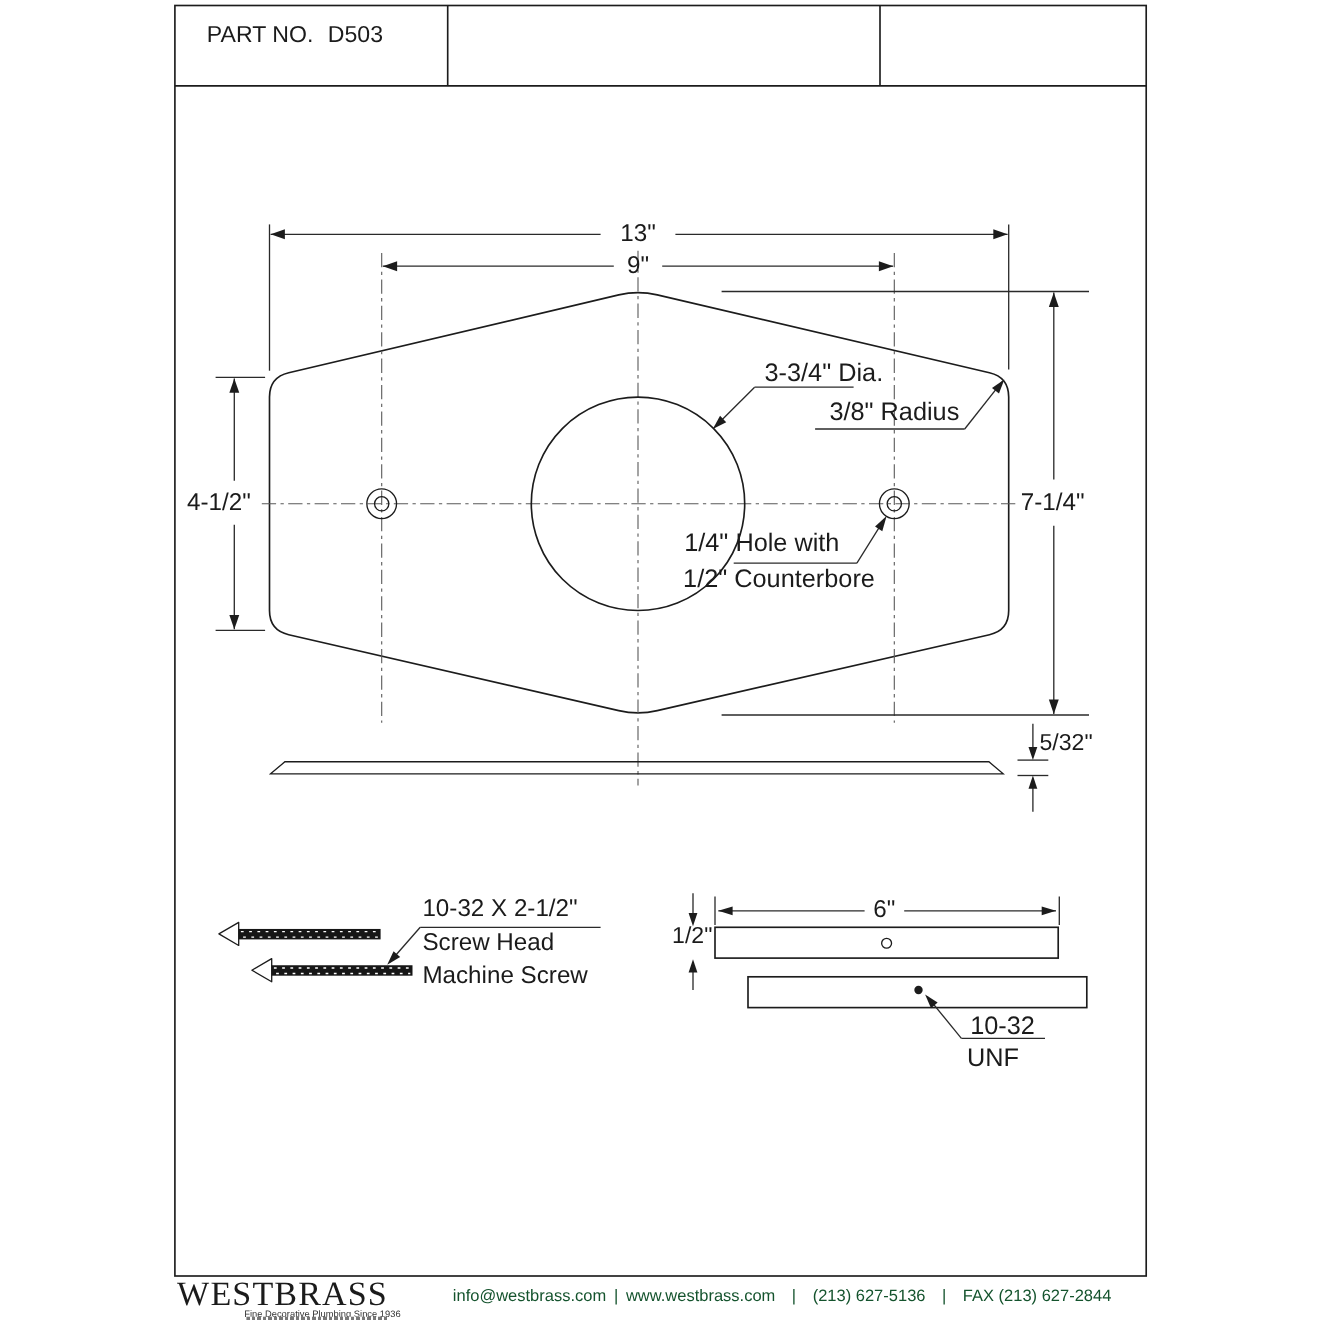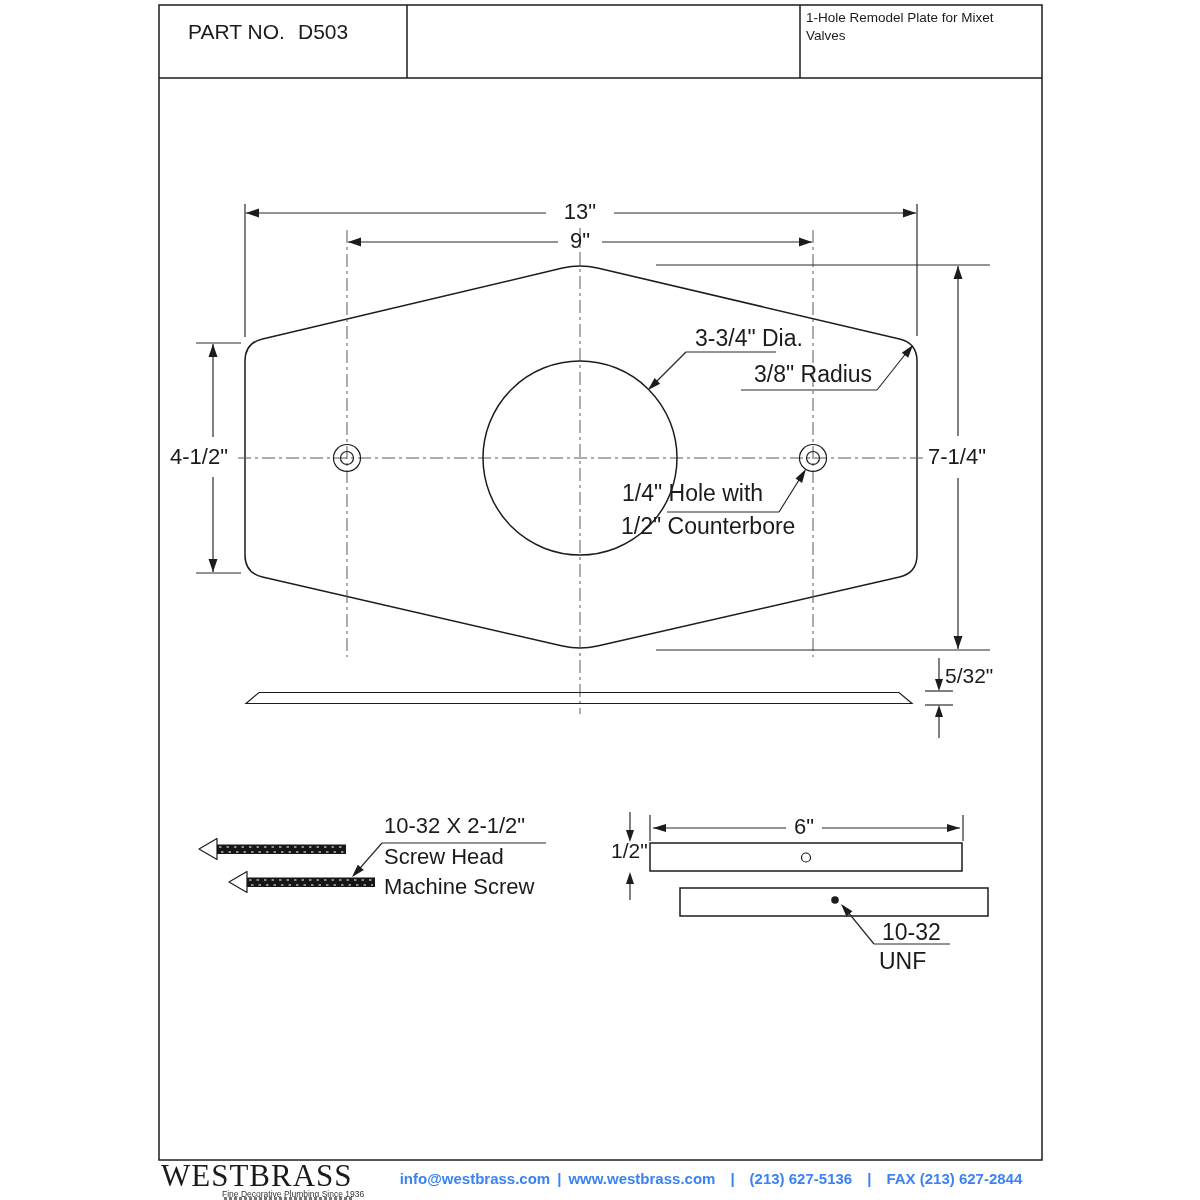--- a/index.html
+++ b/index.html
@@ -17,21 +17,21 @@
   .hdr-title{left:603px;top:20px;transform:translateX(-50%);font-size:28px;font-weight:600;letter-spacing:.5px;}
   .hdr-desc{left:806px;top:9px;width:228px;font-size:13.5px;line-height:1.35;white-space:normal;}
   .lab{font-size:23px;}
   .dimlab{font-size:22px;}
   .ctr{transform:translate(-50%,-50%);}
   .brand{left:161px;top:1158px;font-family:"Liberation Serif",serif;font-size:31px;letter-spacing:1px;}
   .tagline{left:222px;top:1189px;font-size:8.5px;color:#333;}
   .addr{position:absolute;left:224px;top:1197px;width:128px;height:3px;
         background:repeating-linear-gradient(90deg,#777 0 3px,#fff 3px 5px);}
   .contact{position:absolute;left:380px;top:1170px;width:662px;display:flex;
-           justify-content:center;align-items:center;font-size:15px;color:#3b82f6;font-weight:bold;}
+           justify-content:center;align-items:center;font-size:15px;color:#14532d;}
   .contact span{white-space:nowrap;}
   .sep1{margin:0 7px;}
   .sep2{margin:0 15px;}
 </style>
 </head>
 <body>
 
 <div class="page">
 
   <svg width="1200" height="1200" viewBox="0 0 1200 1200">
@@ -177,21 +177,20 @@
 
     <g>
       <line x1="874" y1="944" x2="950" y2="944" class="dim"></line>
       <line x1="874" y1="944" x2="843" y2="906" class="dim"></line>
       <polygon class="arr" points="841,904 852.4,911.3 846.4,916.5"></polygon>
     </g>
   </svg>
 
   <div class="t hdr-part">PART NO.</div>
   <div class="t hdr-partval">D503</div>
-  <div class="t hdr-desc">1-Hole Remodel Plate for Mixet Valves</div>
 
   <div class="t dimlab ctr" style="left:580px;top:212px;">13"</div>
   <div class="t dimlab ctr" style="left:580px;top:241px;">9"</div>
   <div class="t lab" style="left:695px;top:325px;">3-3/4" Dia.</div>
   <div class="t lab" style="left:754px;top:361px;">3/8" Radius</div>
   <div class="t lab" style="left:622px;top:480px;">1/4" Hole with</div>
   <div class="t lab" style="left:621px;top:513px;">1/2" Counterbore</div>
   <div class="t dimlab" style="left:170px;top:444px;">4-1/2"</div>
   <div class="t dimlab" style="left:928px;top:444px;">7-1/4"</div>
   <div class="t" style="left:945px;top:664px;font-size:21px;">5/32"</div>

